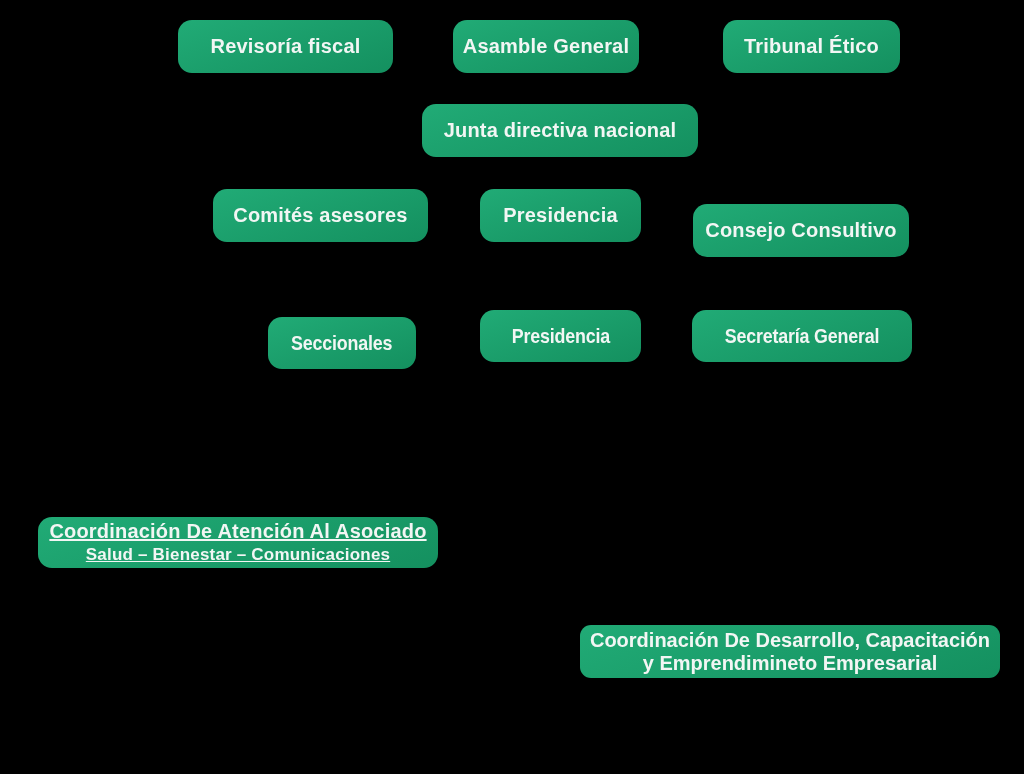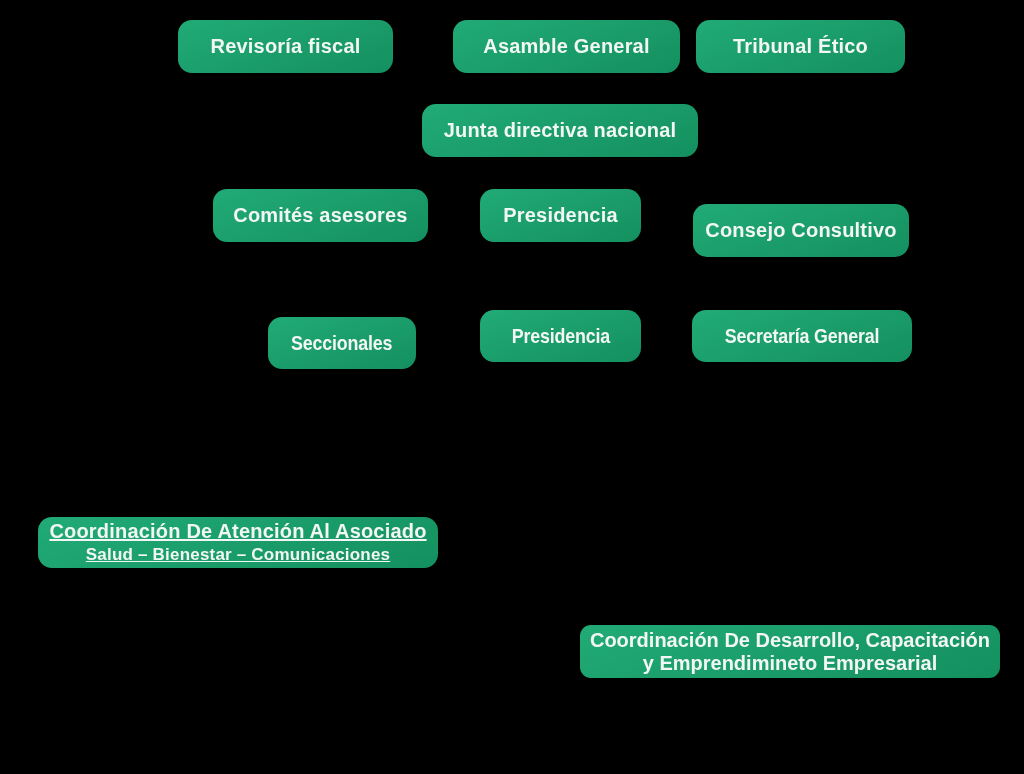--- a/index.html
+++ b/index.html
@@ -44,22 +44,22 @@
     margin-top: 2px;
     letter-spacing: 0.2px;
     white-space: nowrap;
   }
   .node .line {
     font-size: 20px;
     white-space: nowrap;
   }
   
   #node-revisoria        { left: 178px; top: 20px;  width: 215px; height: 53px; }
-  #node-asamble          { left: 453px; top: 20px;  width: 227px; height: 53px; }
-  #node-tribunal         { left: 696px; top: 20px;  width: 209px; height: 53px; }
+  #node-asamble          { left: 453px; top: 20px;  width: 186px; height: 53px; }
+  #node-tribunal         { left: 723px; top: 20px;  width: 177px; height: 53px; }
   #node-junta            { left: 422px; top: 104px; width: 276px; height: 53px; }
   #node-comites          { left: 213px; top: 189px; width: 215px; height: 53px; }
   #node-presidencia-r3   { left: 480px; top: 189px; width: 161px; height: 53px; }
   #node-consejo          { left: 693px; top: 204px; width: 216px; height: 53px; }
   #node-seccionales      { left: 268px; top: 309px; width: 148px; height: 52px; margin-top: 8px; }
   #node-presidencia-r4   { left: 480px; top: 310px; width: 161px; height: 52px; }
   #node-secretaria       { left: 692px; top: 310px; width: 220px; height: 52px; }
   #node-coord-atencion   { left: 38px;  top: 517px; width: 400px; height: 51px; text-decoration: underline; }
   #node-coord-desarrollo { left: 580px; top: 625px; width: 420px; height: 53px; border-radius: 11px; }
 </style>

